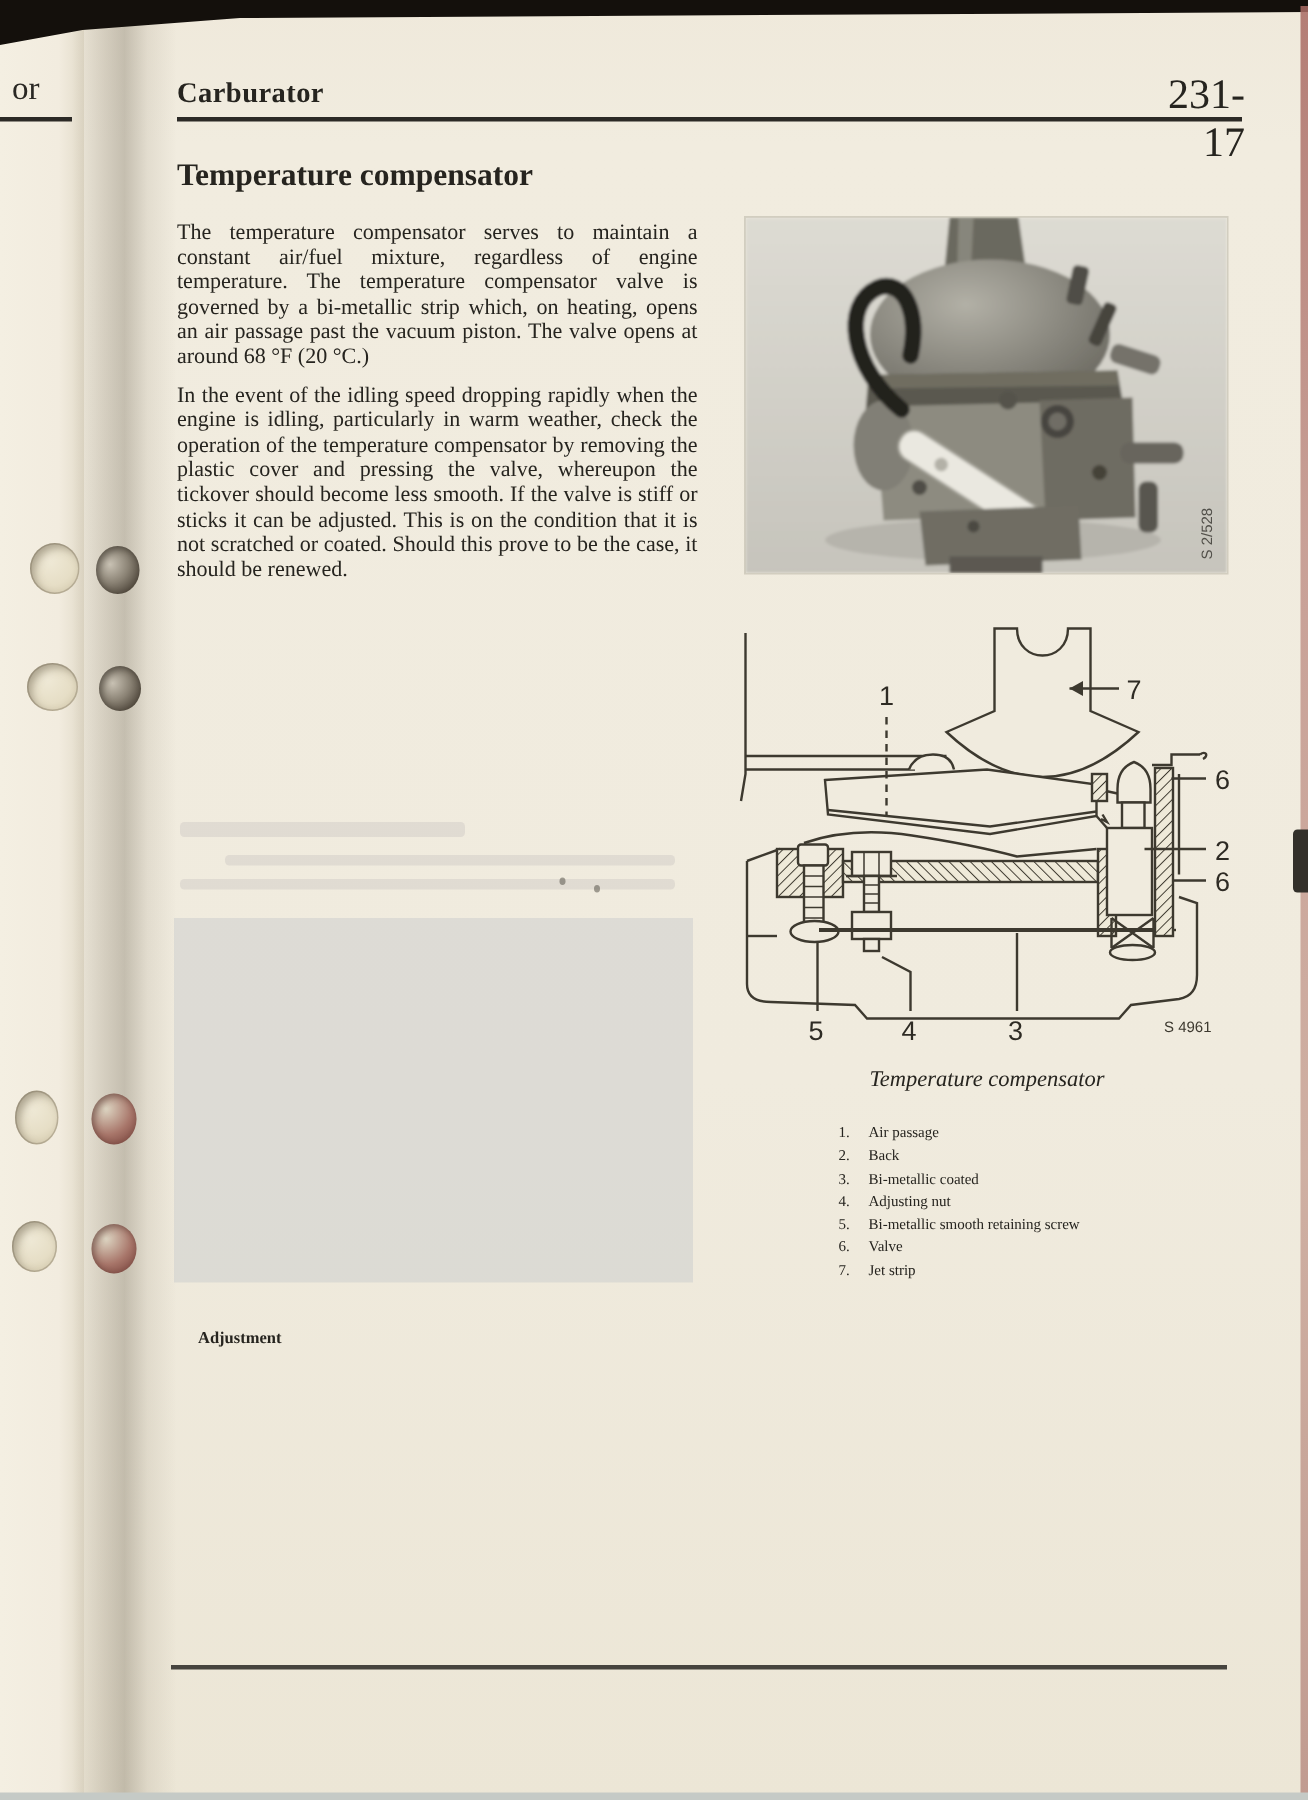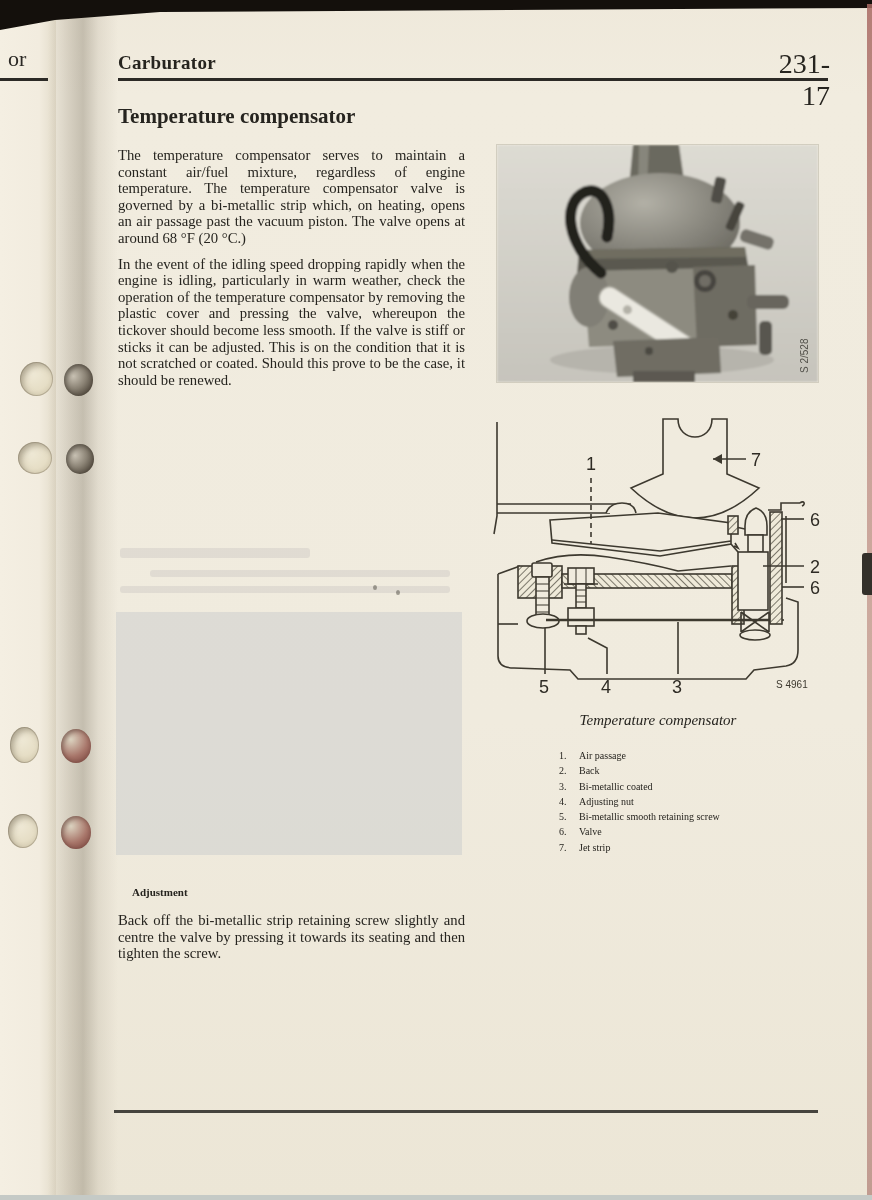--- a/index.html
+++ b/index.html
@@ -222,21 +222,20 @@
     <div class="legend-row"><span class="num">1.</span><span>Air passage</span></div>
     <div class="legend-row"><span class="num">2.</span><span>Back</span></div>
     <div class="legend-row"><span class="num">3.</span><span>Bi-metallic coated</span></div>
     <div class="legend-row"><span class="num">4.</span><span>Adjusting nut</span></div>
     <div class="legend-row"><span class="num">5.</span><span>Bi-metallic smooth retaining screw</span></div>
     <div class="legend-row"><span class="num">6.</span><span>Valve</span></div>
     <div class="legend-row"><span class="num">7.</span><span>Jet strip</span></div>
   </div>
 
   <div class="abs adj-head">Adjustment</div>
-  <div class="abs adj-body">Back off the bi-metallic strip retaining screw slightly and centre the valve by pressing it towards its seating and then tighten the screw.</div>
 
   <div class="abs bottom-rule"></div>
 
   <div class="abs top-band"></div>
   <div class="abs right-edge"></div>
   <div class="abs right-tick"></div>
   <div class="abs bottom-band"></div>
 
 </div>
 

